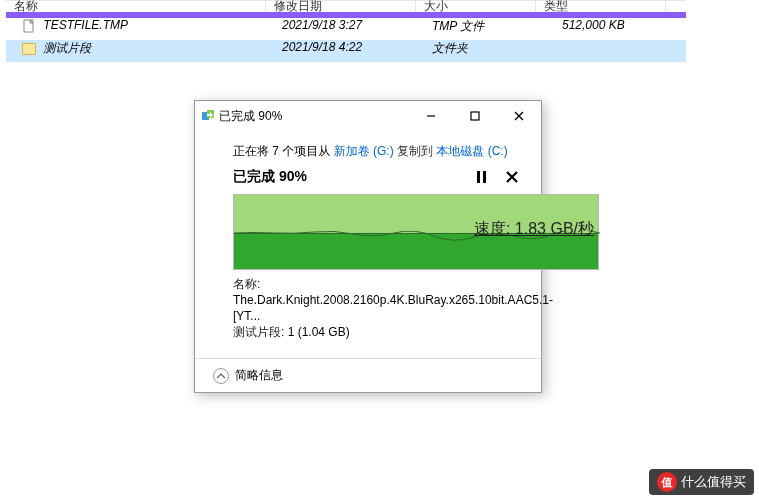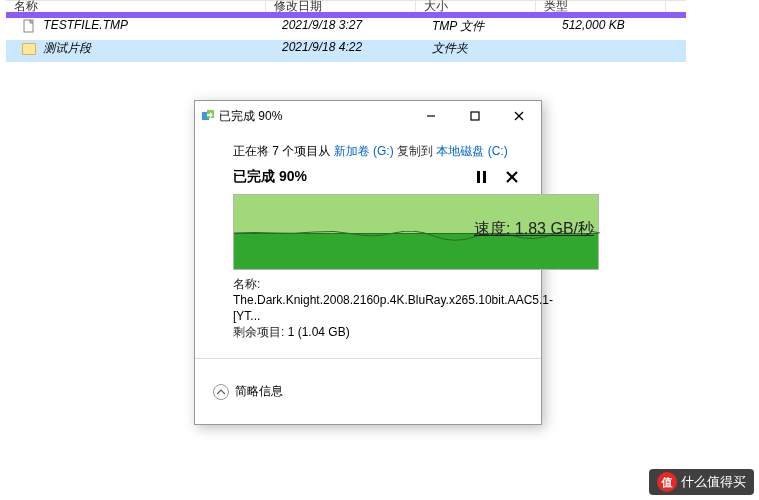--- a/index.html
+++ b/index.html
@@ -34,21 +34,21 @@
 .progress-line .pbtn { width: 22px; height: 22px; display: flex; align-items: center; justify-content: center; margin-left: 8px; cursor: default; }
 .chart { position: relative; width: 366px; height: 76px; background: #e9f8e1; border: 1px solid #b5b5b5; margin-bottom: 6px; }
 .chart .grid { position:absolute; inset:0; background-image: linear-gradient(to right, rgba(0,0,0,0.06) 1px, transparent 1px); background-size: 40.6px 100%; }
 .chart .upper { position: absolute; top:0; left:0; right:0; height: 38px; background: #a1d879; }
 .chart .midline { position: absolute; top: 38px; left:0; right:0; height:1px; background: #2b6b2b; }
 .chart .lower { position: absolute; top: 39px; left:0; right:0; bottom:0; background: #31a72e; }
 .chart .wave { position:absolute; top:36px; left:0; right:0; }
 .chart .speed { position:absolute; right:4px; top:24px; font-size:16px; color:#222; text-decoration: underline; background: rgba(255,255,255,0.0); }
 .details { line-height: 16px; margin-bottom: 8px; }
 .details .label { color: #222; }
-.footer { border-top: 1px solid #ddd; padding: 24px 18px; display: flex; align-items: center; }
+.footer { border-top: 1px solid #ddd; padding: 8px 18px; display: flex; align-items: center; }
 .footer .chev { width:16px; height:16px; border:1px solid #999; border-radius:50%; display:flex; align-items:center; justify-content:center; margin-right:6px; }
 
 
 .watermark { position: absolute; right: 5px; bottom: 5px; display: flex; align-items: center; color: #fff; background: rgba(0,0,0,0.75); padding: 3px 8px; border-radius: 4px; font-size: 13px; }
 .wm-circle { width: 20px; height: 20px; border-radius: 50%; background: #e62828; color:#fff; display:flex; align-items:center; justify-content:center; font-size:11px; margin-right:4px; font-weight:bold;}
 </style>
 </head>
 <body>
 
 <div class="file-table">
@@ -135,21 +135,21 @@
       <div class="upper"></div>
       <div class="midline"></div>
       <div class="lower"></div>
       <svg class="wave" width="366" height="10" viewBox="0 0 366 10" preserveAspectRatio="none">
         <path d="M0 2 Q20 1 40 2 T80 1 T120 3 T160 2 T200 5 T240 6 T280 5 T320 3 T366 2" stroke="#2b6b2b" fill="none" stroke-width="1"></path>
       </svg>
       <div class="speed">速度: 1.83 GB/秒</div>
     </div>
     <div class="details">
       <div><span class="label">名称: </span><span>The.Dark.Knight.2008.2160p.4K.BluRay.x265.10bit.AAC5.1-[YT...</span></div>
-      <div><span class="label">剩余项目: </span><span>1 (1.04 GB)</span></div>
+      <div><span class="label">测试片段: </span><span>1 (1.04 GB)</span></div>
     </div>
   </div>
   <div class="footer">
     <span class="chev">
         <svg width="8" height="6">
           <path d="M0 5 L4 1 L8 5" fill="none" stroke="#555" stroke-width="1.2"></path>
         </svg>
       </span>
     <span>简略信息</span>
   </div>

